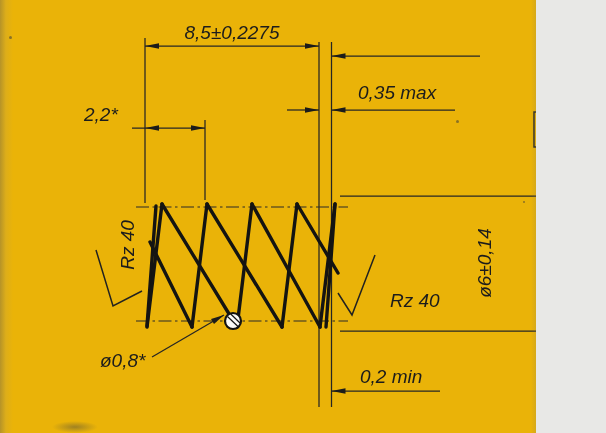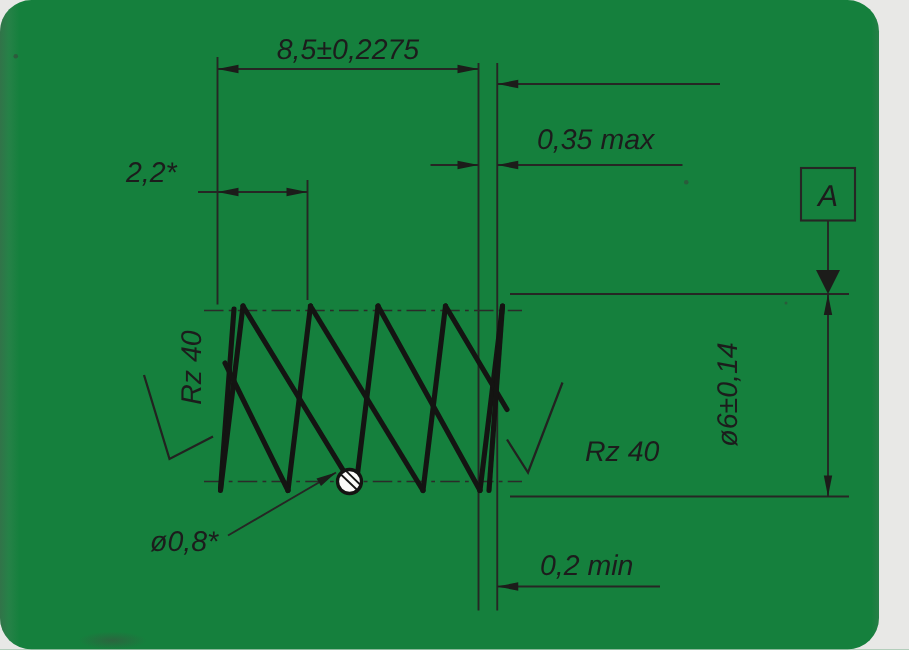--- a/index.html
+++ b/index.html
@@ -1,22 +1,21 @@
 <!DOCTYPE html>
 <html><head>
 <meta charset="utf-8">
 <style>
   html,body{margin:0;padding:0;background:#e8e8e6;}
   .sheet{
     position:relative;
-    width:586px;height:433px;
-    background:#15803d;
+    width:536px;height:433px;
+    background:#eab308;
     overflow:hidden;
     font-family:"Liberation Sans",sans-serif;
-    border-radius:21px;
   }
   .scan-edge-left{
     position:absolute;left:0;top:0;bottom:0;width:13px;
     background:linear-gradient(to right,rgba(95,95,92,.38),rgba(140,140,135,.14) 45%,transparent);
     pointer-events:none;
   }
   .scan-edge-right{
     position:absolute;right:0;top:0;bottom:0;width:5px;
     background:linear-gradient(to left,rgba(120,120,115,.18),transparent);
     pointer-events:none;

